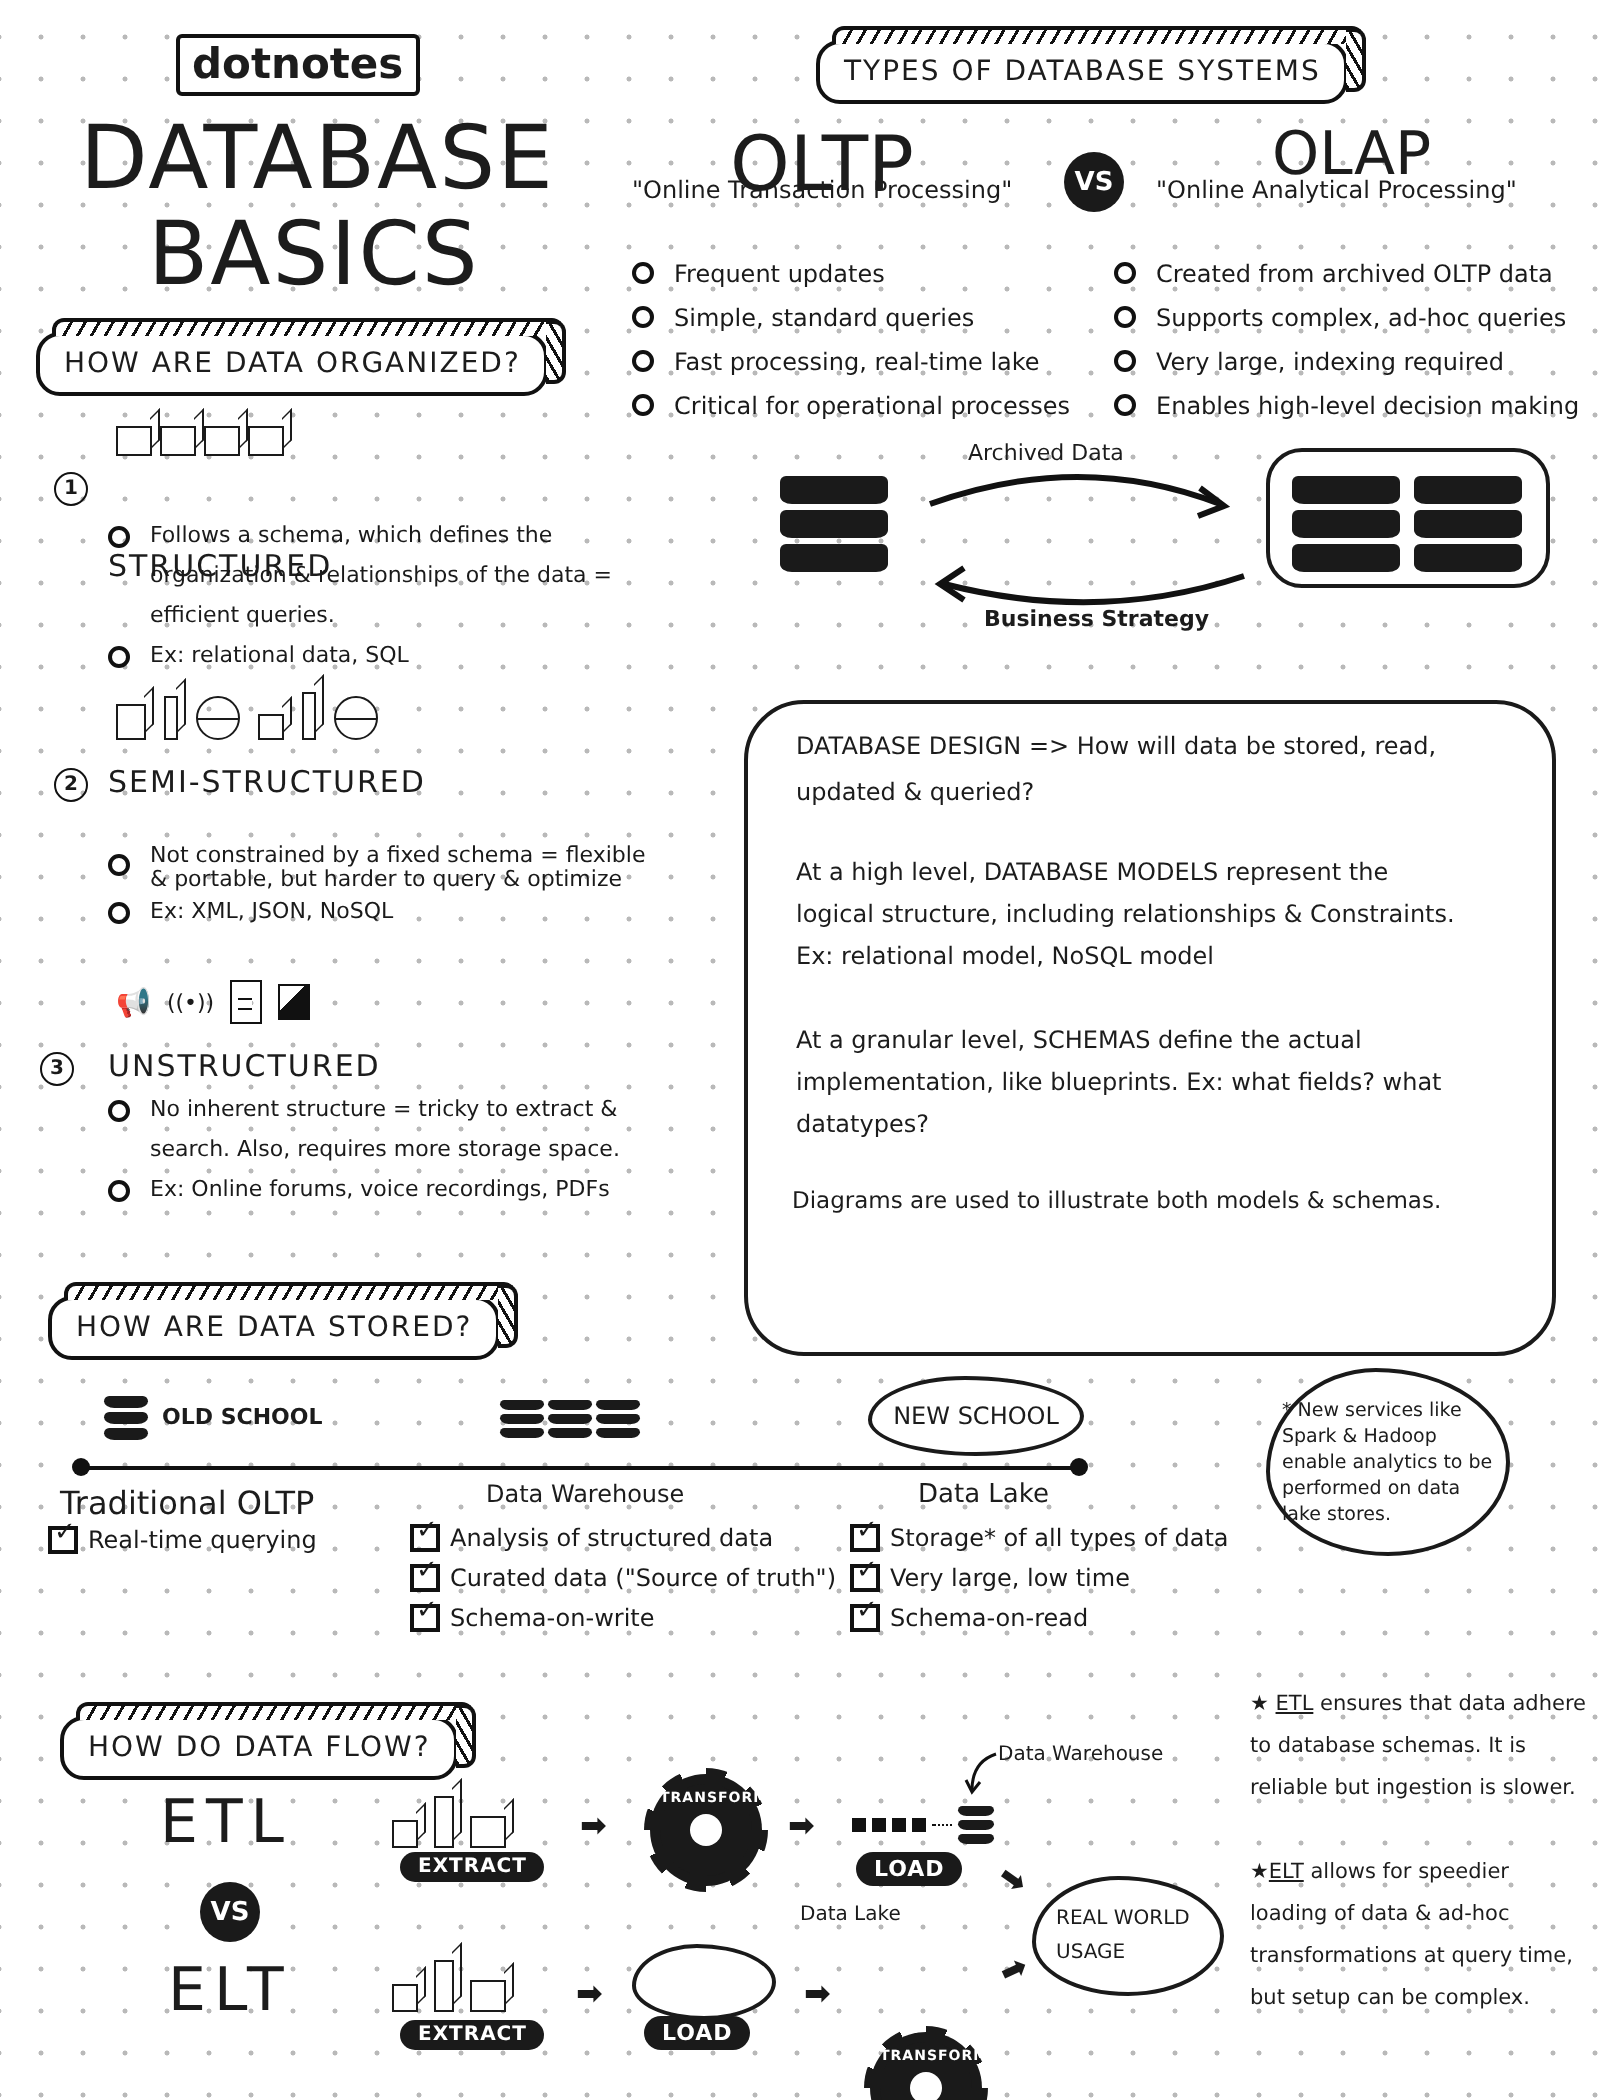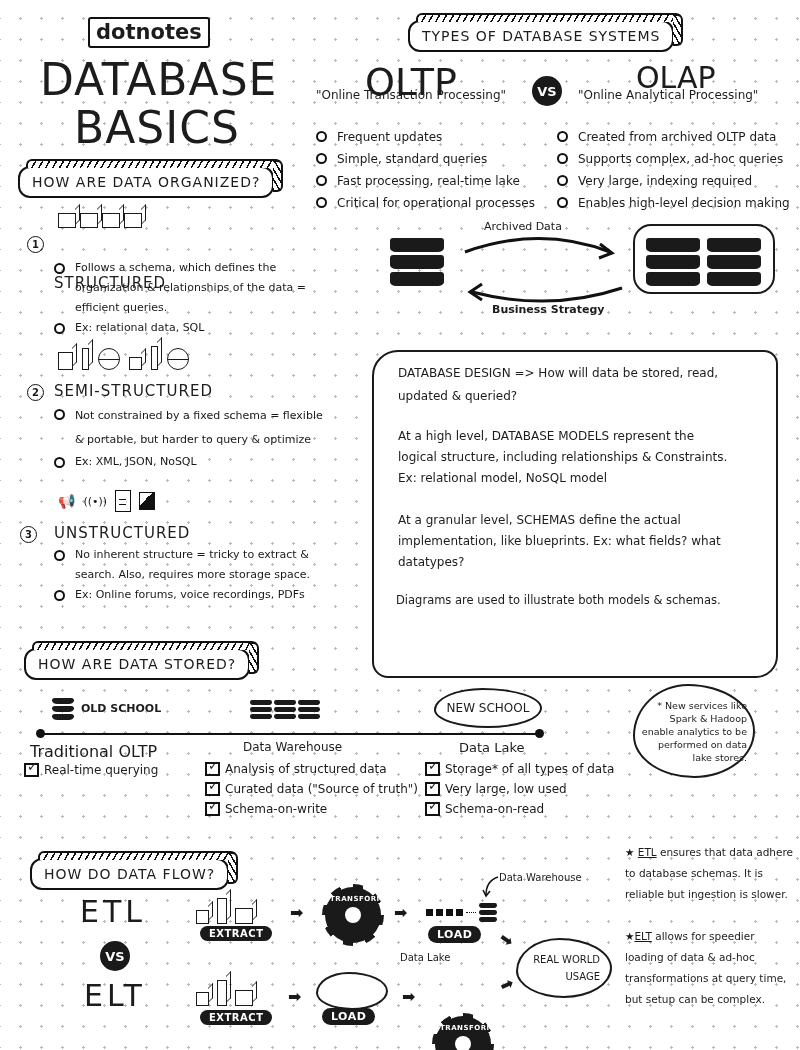--- a/index.html
+++ b/index.html
@@ -68,21 +68,21 @@
       #1a1a1a 180deg 200deg, transparent 200deg 225deg, #1a1a1a 225deg 245deg, transparent 245deg 270deg,
       #1a1a1a 270deg 290deg, transparent 290deg 315deg, #1a1a1a 315deg 335deg, transparent 335deg 360deg);
     border-radius:50%; z-index:0;
   }
   .gear .hole { position:absolute; left:15px; top:15px; width:16px; height:16px; border-radius:50%; background:#fff; z-index:2; }
   .gear .gtxt { position:absolute; left:0; right:0; top:3px; text-align:center; color:#fff; font-size:7px; font-weight:bold; z-index:2; letter-spacing:0.5px; }
   .arrow { font-size:16px; font-weight:bold; }
   .cloud {
     border:2px solid #1a1a1a; background:#fff;
     border-radius: 45% 55% 50% 50% / 55% 50% 50% 45%;
-    display:flex; align-items:center; justify-content:center; text-align:right;
+    display:flex; align-items:center; justify-content:center; text-align:left;
   }
   .cube {
     display:inline-block; border:1.5px solid #1a1a1a; background:#fff; position:relative;
   }
   .cube::after {
     content:""; position:absolute; right:-5px; top:-5px; width:4px; height:calc(100% + 1px);
     border:1.5px solid #1a1a1a; border-left:none; transform:skewY(-45deg); transform-origin:0 100%;
   }
   .sphere { display:inline-block; border:1.5px solid #1a1a1a; border-radius:50%; position:relative; }
   .sphere::after { content:""; position:absolute; left:0; right:0; top:50%; border-top:1.5px solid #1a1a1a; }
@@ -194,21 +194,21 @@
   <span class="cube" style="width:13px;height:16px;"></span>
   <span class="cube" style="width:5px;height:20px;"></span>
   <span class="sphere" style="width:20px;height:20px;"></span>
   <span class="cube" style="width:11px;height:11px;"></span>
   <span class="cube" style="width:5px;height:22px;"></span>
   <span class="sphere" style="width:20px;height:20px;"></span>
 </div>
 <div class="abs num-circle" style="left:27px;top:384px;">2</div>
 <div class="abs hand sub" style="left:54px;top:382px;">SEMI-STRUCTURED</div>
 <div class="abs" style="left:54px;top:404px;width:280px;">
-  <div class="bullet" style="font-size:11px;line-height:24px;">
+  <div class="bullet" style="font-size:11px;line-height:12px;margin-top:18px;">
       <span class="dot"></span>
       <span>Not constrained by a fixed schema = flexible &amp; portable, but harder to query &amp; optimize</span>
     </div>
   <div class="bullet" style="font-size:11px;line-height:20px;">
       <span class="dot"></span>
       <span>Ex: XML, JSON, NoSQL</span>
     </div>
 </div>
 
 <div class="abs" style="left:58px;top:490px;display:flex;gap:8px;align-items:center;font-size:14px;">
@@ -223,21 +223,21 @@
   <div class="bullet" style="font-size:11px;line-height:20px;">
       <span class="dot"></span>
       <span>No inherent structure = tricky to extract &amp; search. Also, requires more storage space.</span>
     </div>
   <div class="bullet" style="font-size:11px;line-height:20px;">
       <span class="dot"></span>
       <span>Ex: Online forums, voice recordings, PDFs</span>
     </div>
 </div>
 
-<div class="abs box" style="left:372px;top:350px;width:370px;height:292px;padding:16px;">
+<div class="abs box" style="left:372px;top:350px;width:370px;height:292px;padding:16px;border-radius:30px;">
   <div class="hand" style="position:absolute;left:24px;top:10px;width:330px;font-size:12px;line-height:23px;">DATABASE DESIGN =&gt; How will data be stored, read, updated &amp; queried?</div>
   <div class="hand" style="position:absolute;left:24px;top:74px;width:330px;font-size:12px;line-height:21px;">At a high level, DATABASE MODELS represent the logical structure, including relationships &amp; Constraints. Ex: relational model, NoSQL model</div>
   <div class="hand" style="position:absolute;left:24px;top:158px;width:330px;font-size:12px;line-height:21px;">At a granular level, SCHEMAS define the actual implementation, like blueprints. Ex: what fields? what datatypes?</div>
   <div class="hand" style="position:absolute;left:22px;top:238px;width:340px;font-size:11.5px;line-height:21px;">Diagrams are used to illustrate both models &amp; schemas.</div>
 </div>
 
 <div class="banner hand" style="left:24px;top:648px;">HOW ARE DATA STORED?</div>
 
 <div class="abs db" style="left:52px;top:698px;gap:2px;">
   <span style="width:22px;height:6px;"></span>
@@ -295,21 +295,21 @@
 </div>
 
 <div class="abs hand" style="left:459px;top:740px;font-size:13px;">Data Lake</div>
 <div class="abs" style="left:425px;top:759px;">
   <div class="check">
       <span class="cb"></span>
       <span>Storage* of all types of data</span>
     </div>
   <div class="check">
       <span class="cb"></span>
-      <span>Very large, low used</span>
+      <span>Very large, low time</span>
     </div>
   <div class="check">
       <span class="cb"></span>
       <span>Schema-on-read</span>
     </div>
 </div>
 
 <div class="abs cloud hand" style="left:633px;top:684px;width:122px;height:94px;font-size:9.5px;line-height:13px;padding:0 6px;box-sizing:border-box;">* New services like Spark &amp; Hadoop enable analytics to be performed on data lake stores.</div>
 
 <div class="banner hand" style="left:30px;top:858px;">HOW DO DATA FLOW?</div>

